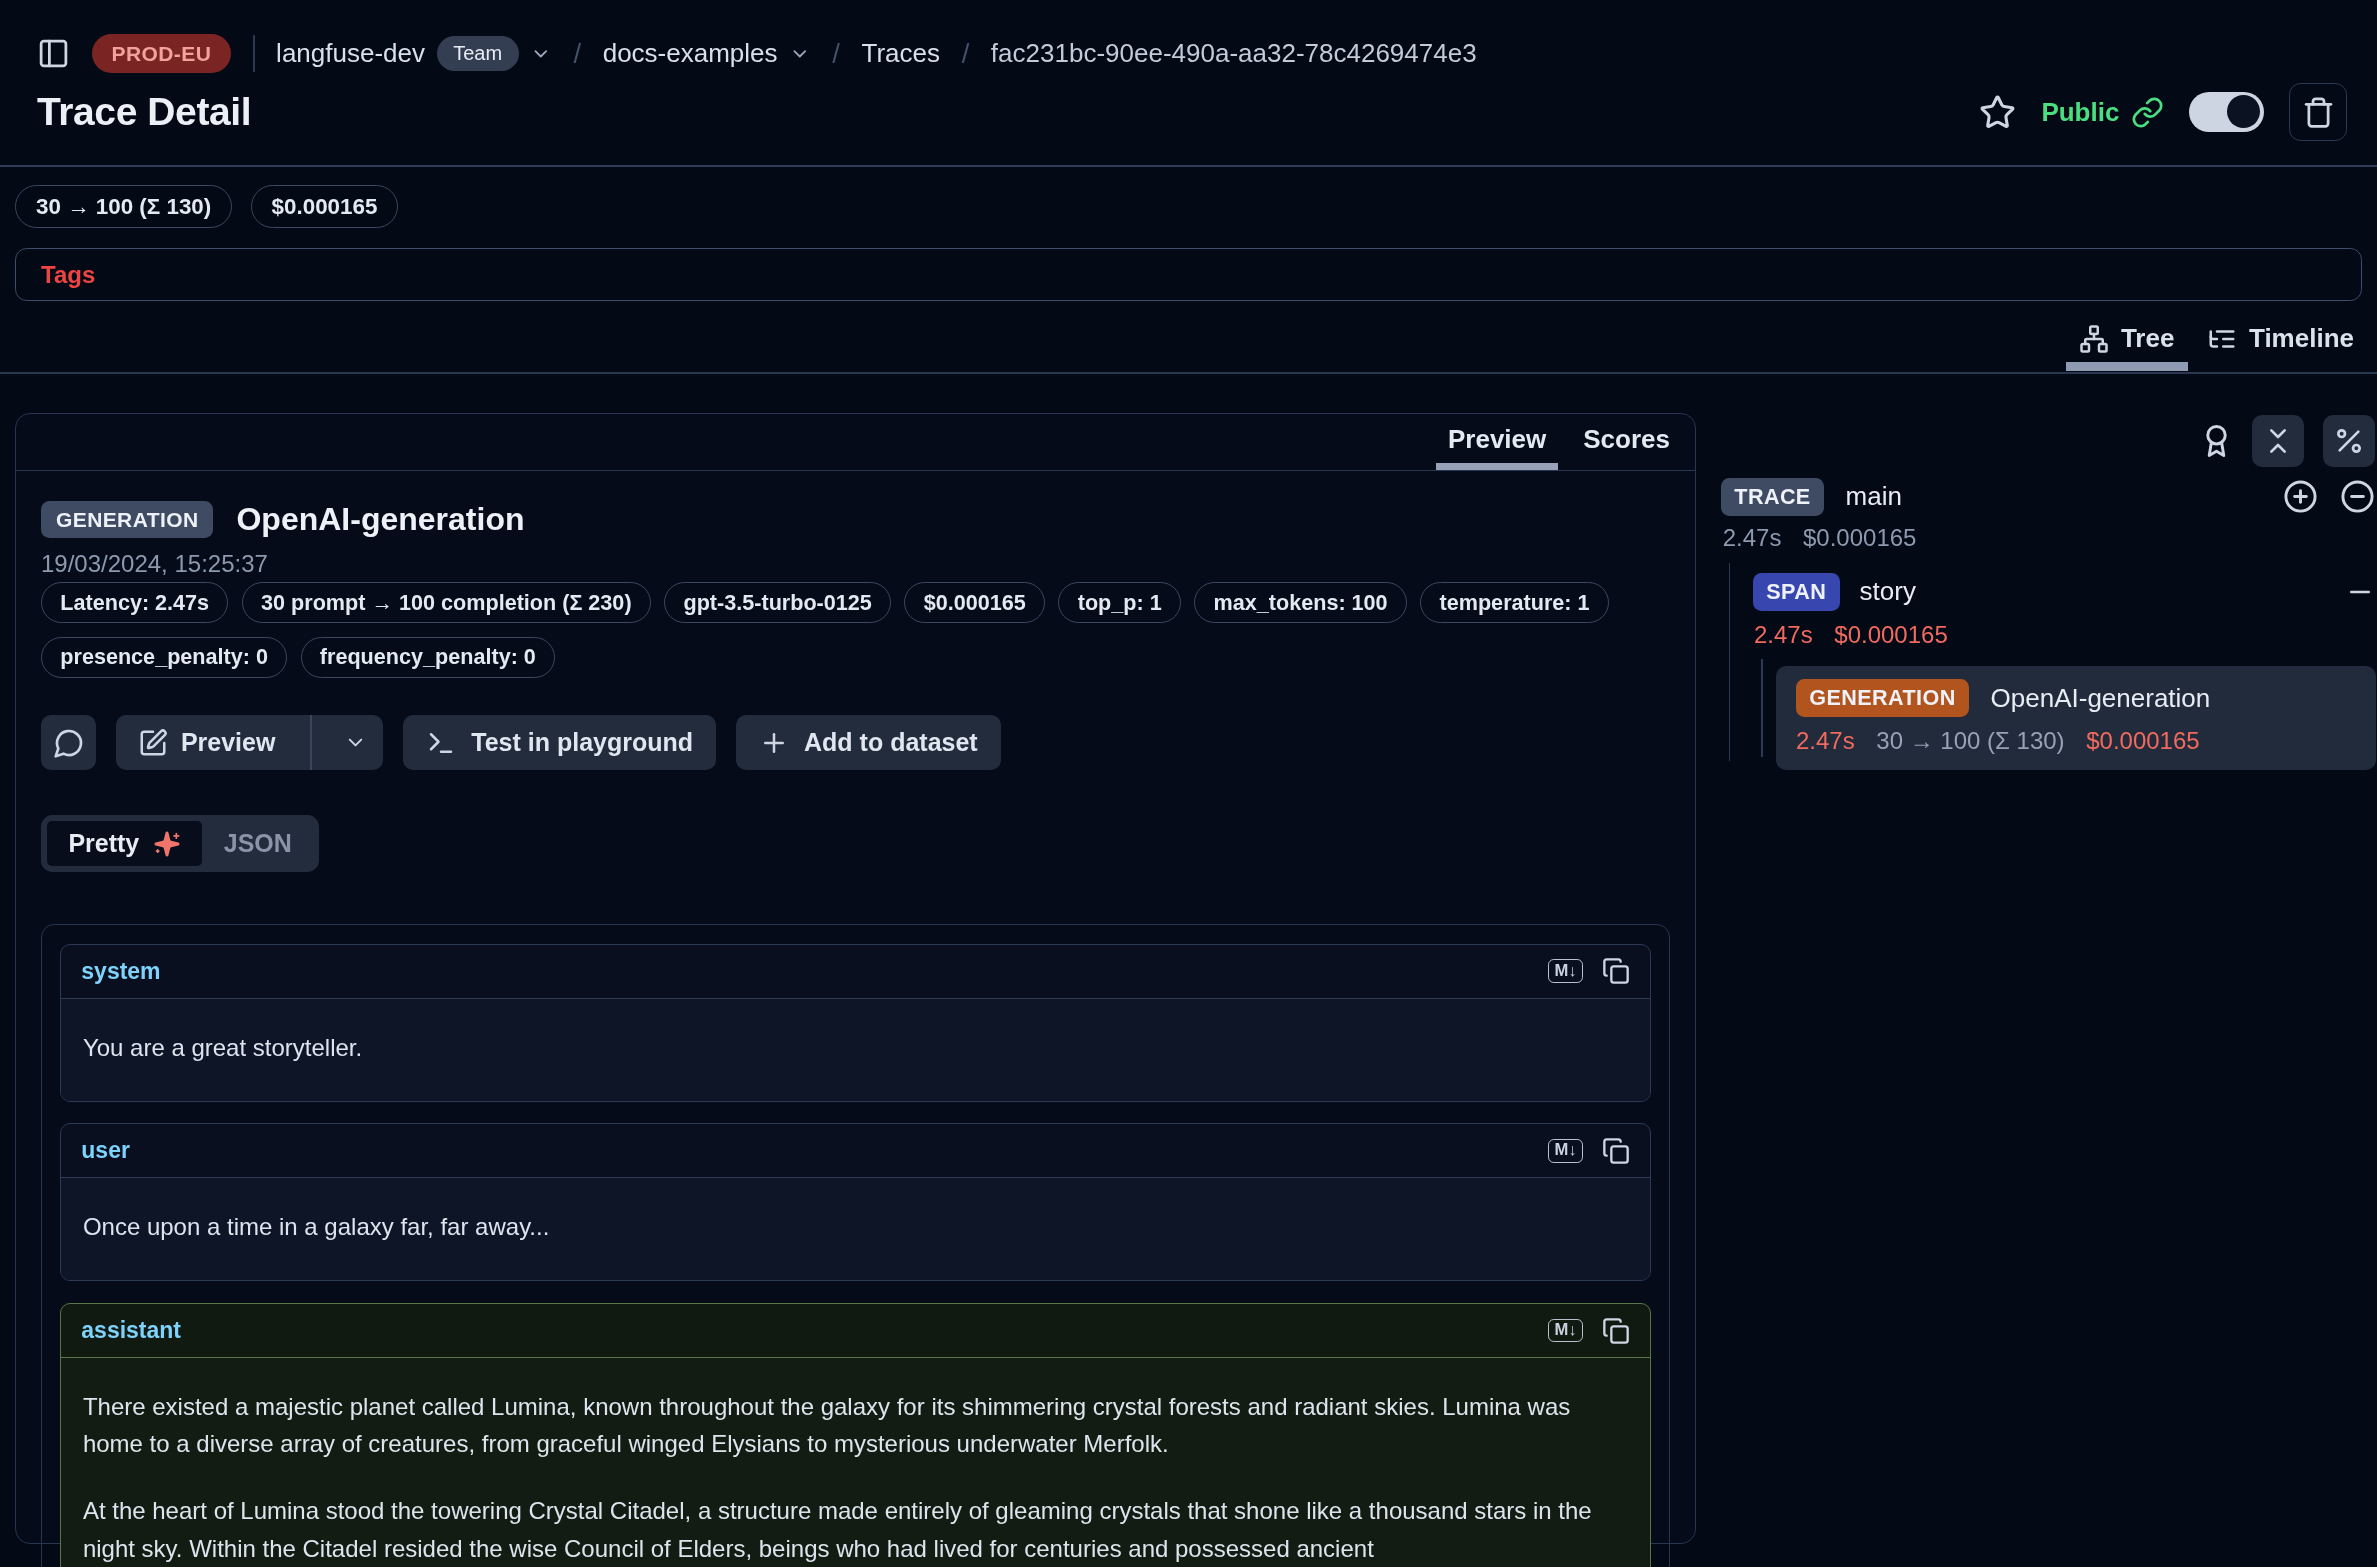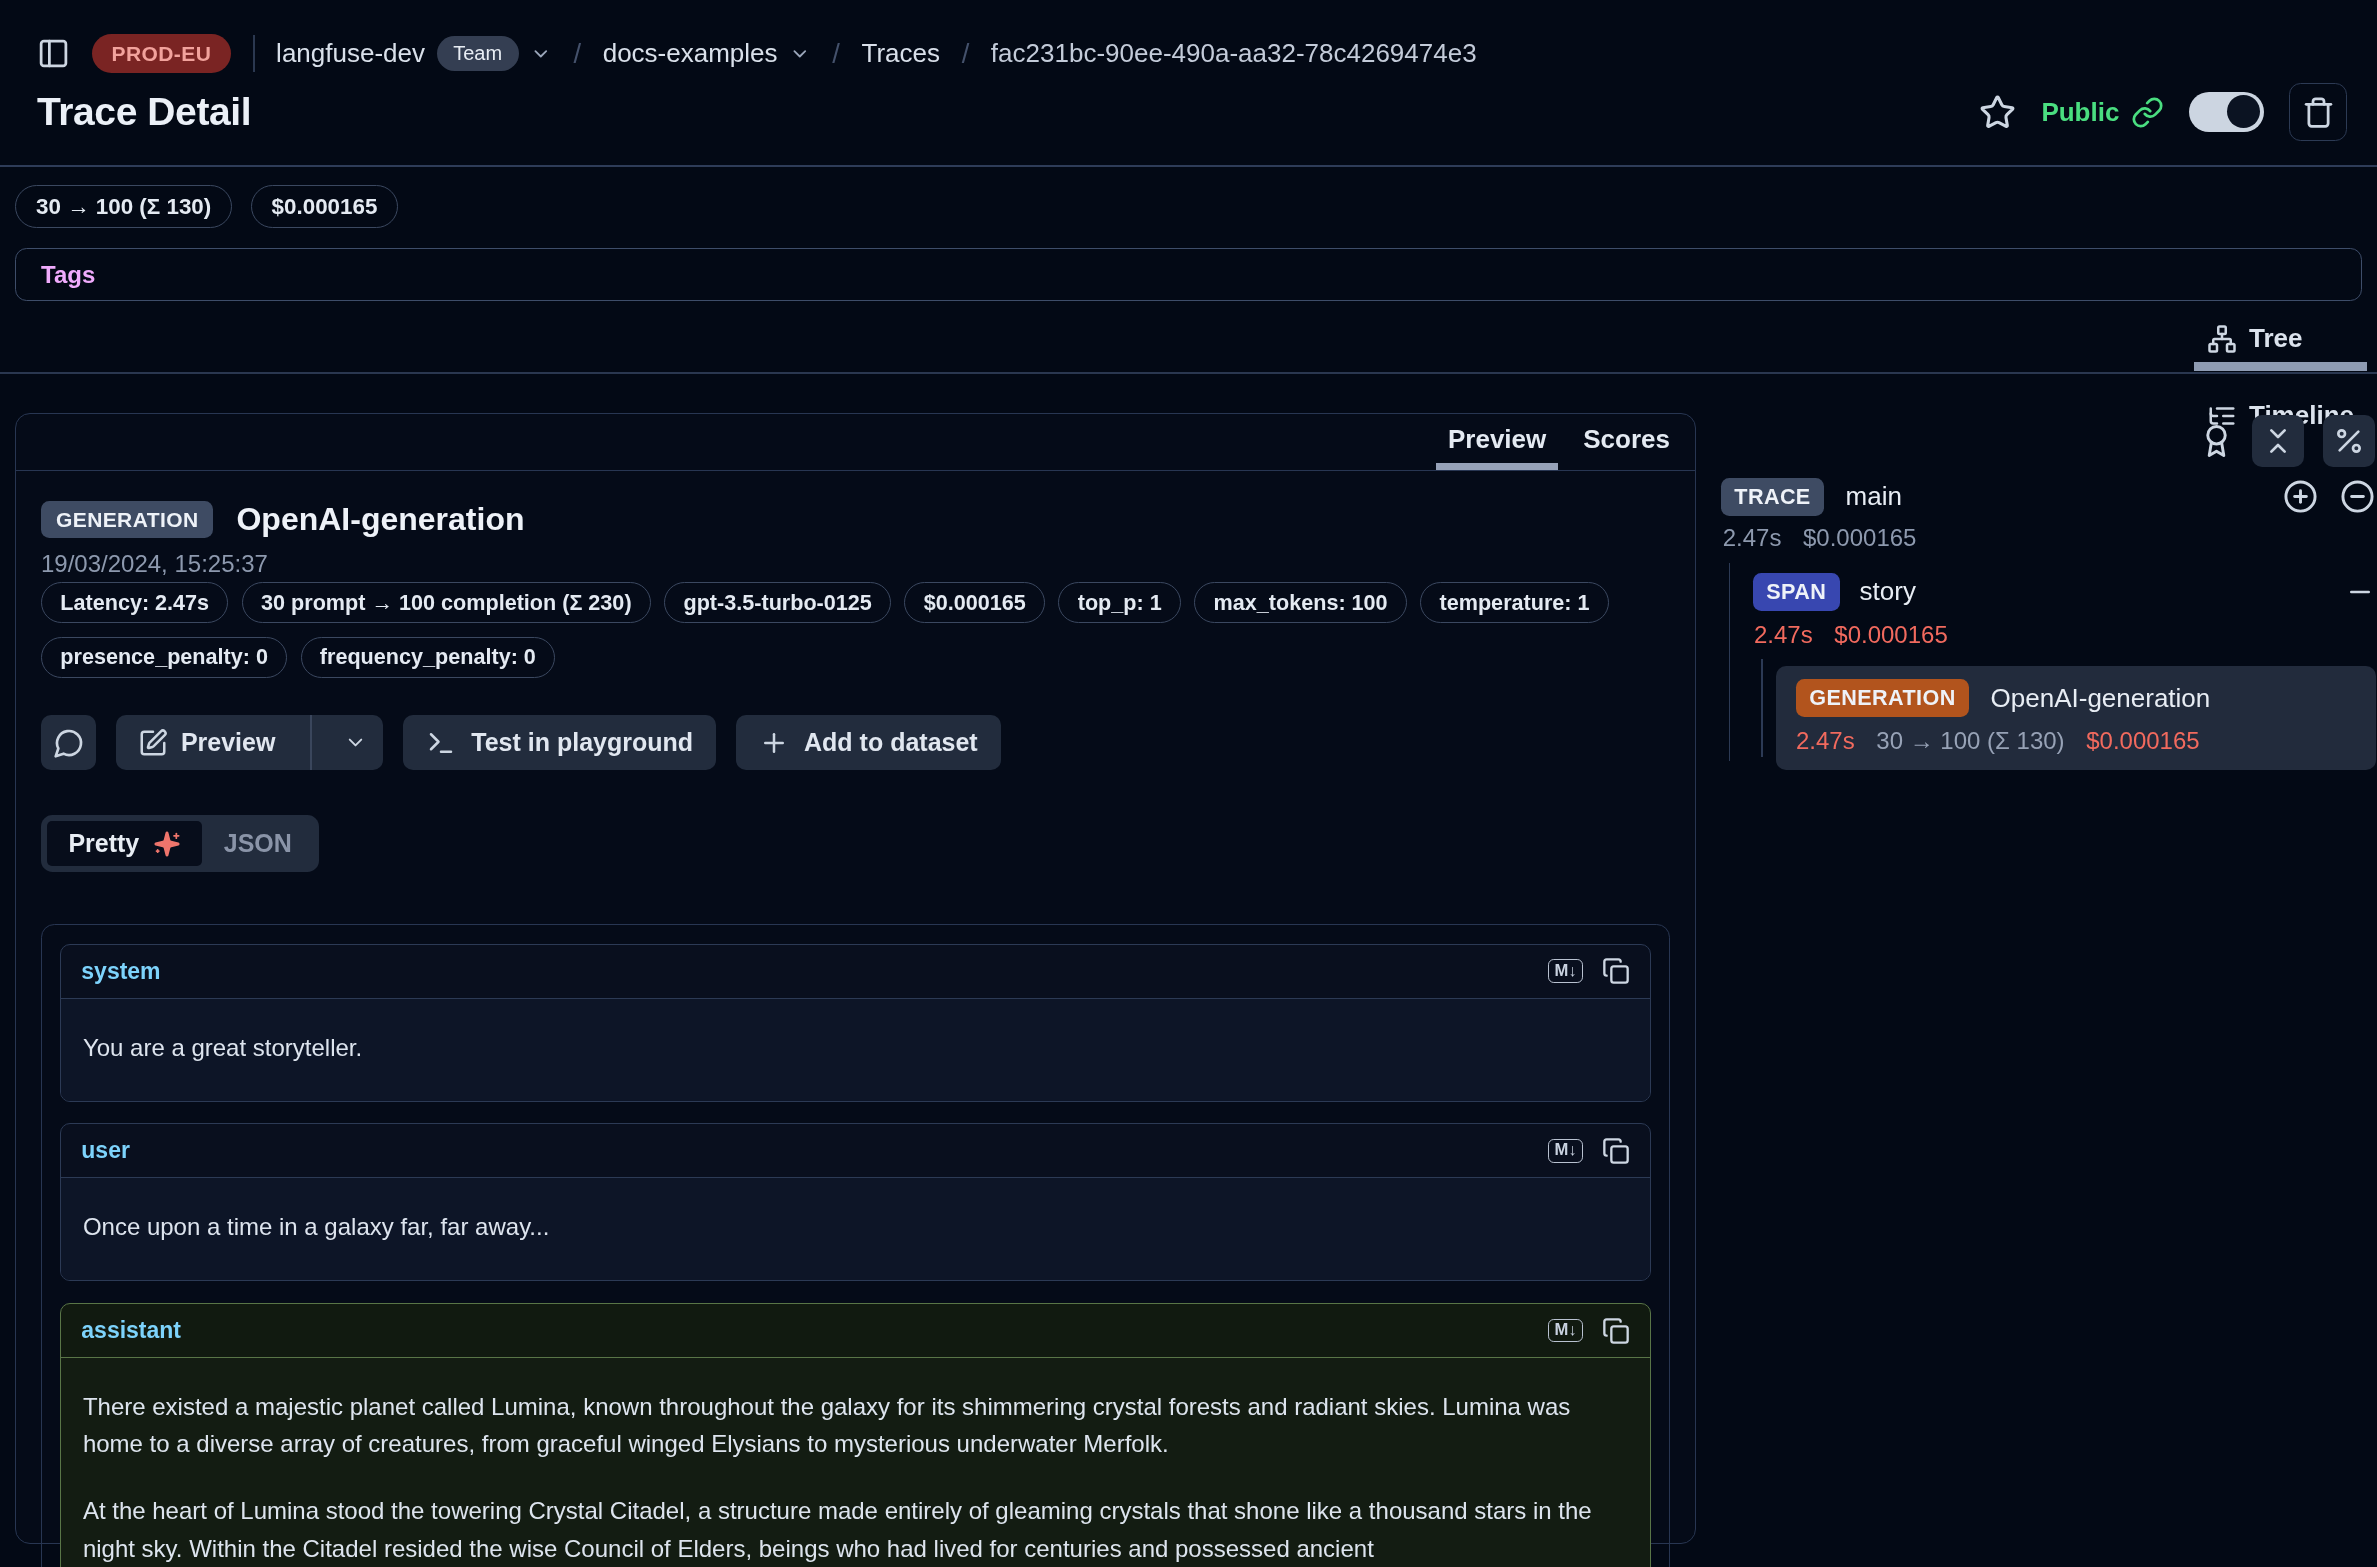--- a/index.html
+++ b/index.html
@@ -31,24 +31,24 @@
   .iconbtn-bordered { width:58px; height:58px; border:1.7px solid #2c3a54; border-radius:11.6px; display:flex; align-items:center; justify-content:center; background:transparent; }
 
   .hr1 { position:absolute; top:165px; left:0; right:0; height:1.7px; background:#2e3c58; }
 
   
   .trace-badges { position:absolute; top:185px; left:15px; display:flex; gap:18.3px; }
   .chip { border:1.7px solid #3b4860; border-radius:21.6px; padding:7.5px 20px; font-size:22.4px; font-weight:700; color:#e4eaf2; white-space:nowrap; }
 
   
   .tags-box { position:absolute; top:248px; left:15px; right:15px; height:53px; border:1.7px solid #3e4d69; border-radius:11.6px; display:flex; align-items:center; padding:0 25px; }
-  .tags-label { font-size:24px; font-weight:700; color:#f0abfc; }
-
-  
-  .view-tabs { position:absolute; top:323px; right:23px; display:flex; gap:33px;flex-direction:column; }
+  .tags-label { font-size:24px; font-weight:700; color:#ef4444; }
+
+  
+  .view-tabs { position:absolute; top:323px; right:23px; display:flex; gap:33px; }
   .view-tab { display:flex; align-items:center; gap:11.6px; font-size:26px; font-weight:600; color:#dbe2ec; padding-bottom:13.3px; position:relative; }
   .view-tab .tabline { position:absolute; left:-13.3px; right:-13.3px; bottom:-3.3px; height:8.3px; background:#8e9bb2; }
   .hr2 { position:absolute; top:372px; left:0; right:0; height:1.7px; background:#2a3750; }
 
   
   .main-card { position:absolute; left:15px; top:413px; width:1681px; height:1131px; border:1.7px solid #283652; border-radius:15px; background:#050b18; }
   .panel-tabs { height:57px; border-bottom:1.7px solid #283652; display:flex; justify-content:flex-end; align-items:flex-end; gap:37px; padding:0 25px; }
   .panel-tab { font-size:26px; font-weight:600; color:#e4eaf2; padding-bottom:15px; position:relative; }
   .panel-tab .tabline { position:absolute; left:-11.6px; right:-11.6px; bottom:0; height:7.5px; background:#97a2b8; }
   .card-body { padding:30px 25px 0 25px; }

